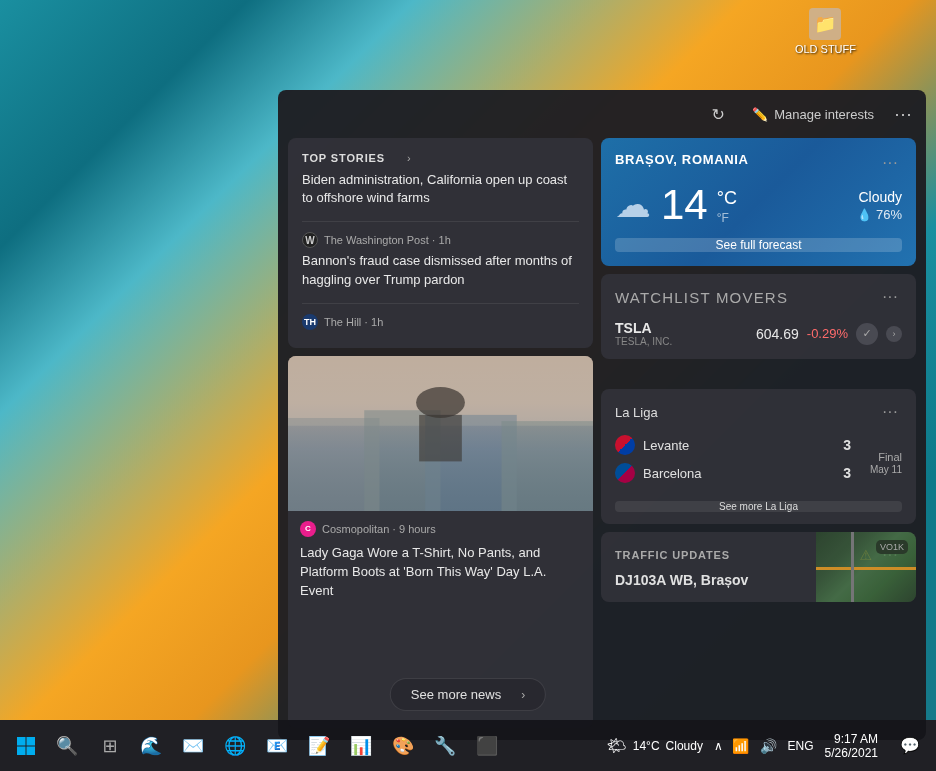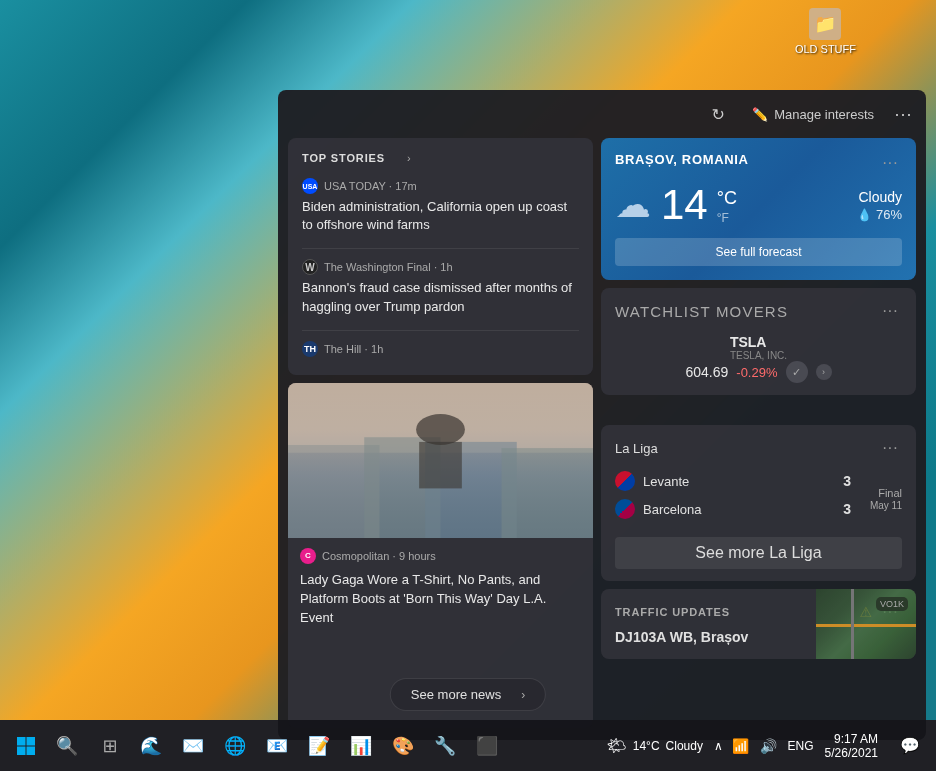--- a/index.html
+++ b/index.html
@@ -83,21 +83,21 @@
     
     .top-stories-section {
       background: rgba(50, 50, 58, 0.9);
       border-radius: 8px;
       padding: 14px;
     }
 
     .top-stories-header {
       display: flex;
       gap: 22px;
-      margin-bottom: 14px;
+      margin-bottom: 7px;
     }
 
     .top-stories-label {
       color: #ddd;
       font-size: 11px;
       font-weight: 600;
       letter-spacing: 0.08em;
       text-transform: uppercase;
     }
 
@@ -312,21 +312,20 @@
       color: rgba(255,255,255,0.85);
       font-size: 13px;
       margin-top: 2px;
     }
 
     .rain-icon { color: #90c8ff; font-size: 12px; }
 
     .see-forecast-btn {
       display: block;
       width: 100%;
-      padding: 7px;
       background: rgba(255,255,255,0.18);
       border: none;
       border-radius: 4px;
       color: white;
       font-size: 12px;
       cursor: pointer;
       text-align: center;
     }
 
     
@@ -349,21 +348,20 @@
       font-weight: 400;
       letter-spacing: 0.08em;
       text-transform: uppercase;
     }
 
     .stock-row {
       display: flex;
       align-items: center;
       justify-content: space-between;
       margin-bottom: 10px;
-      flex-direction: column;
     }
 
     .stock-row:last-child { margin-bottom: 0; }
 
     .stock-left {
       display: flex;
       flex-direction: column;
     }
 
     .stock-ticker {
@@ -502,26 +500,25 @@
       align-items: center;
     }
 
     .teams-scores {
       flex: 1;
     }
 
     .see-more-laliga-btn {
       display: block;
       width: 100%;
-      padding: 7px;
       background: rgba(255,255,255,0.08);
       border: none;
       border-radius: 4px;
       color: #ddd;
-      font-size: 16px;
+      font-size: 10px;
       cursor: pointer;
       text-align: center;
     }
 
     
     .traffic-card {
       background: rgba(50, 50, 58, 0.9);
       border-radius: 8px;
       padding: 12px 14px;
       position: relative;
@@ -794,33 +791,29 @@
 
     <div class="news-column">
 
       <div class="top-stories-section">
         <div class="top-stories-header">
           <span class="top-stories-label">TOP STORIES</span>
           <span class="chevron-right">›</span>
         </div>
 
         <div class="news-item">
-          <div class="news-source-row">
-            <div class="source-icon source-usa-today">USA</div>
-            <span class="news-source-text">USA TODAY · 17m</span>
-          </div>
           <span class="news-headline">Biden administration, California open up coast to offshore wind farms</span>
         </div>
 
         <hr class="news-divider">
 
         <div class="news-item">
           <div class="news-source-row">
             <div class="source-icon source-wapo" style="font-size:10px;font-weight:bold;background:#222;border:1px solid #555;color:#ccc;">W</div>
-            <span class="news-source-text">The Washington Final · 1h</span>
+            <span class="news-source-text">The Washington Post · 1h</span>
           </div>
           <span class="news-headline">Bannon's fraud case dismissed after months of haggling over Trump pardon</span>
         </div>
 
         <hr class="news-divider">
 
         <div class="news-item">
           <div class="news-source-row">
             <div class="source-icon source-hill" style="background:#1a3a6e;font-size:9px;font-weight:bold;">TH</div>
             <span class="news-source-text">The Hill · 1h</span>

